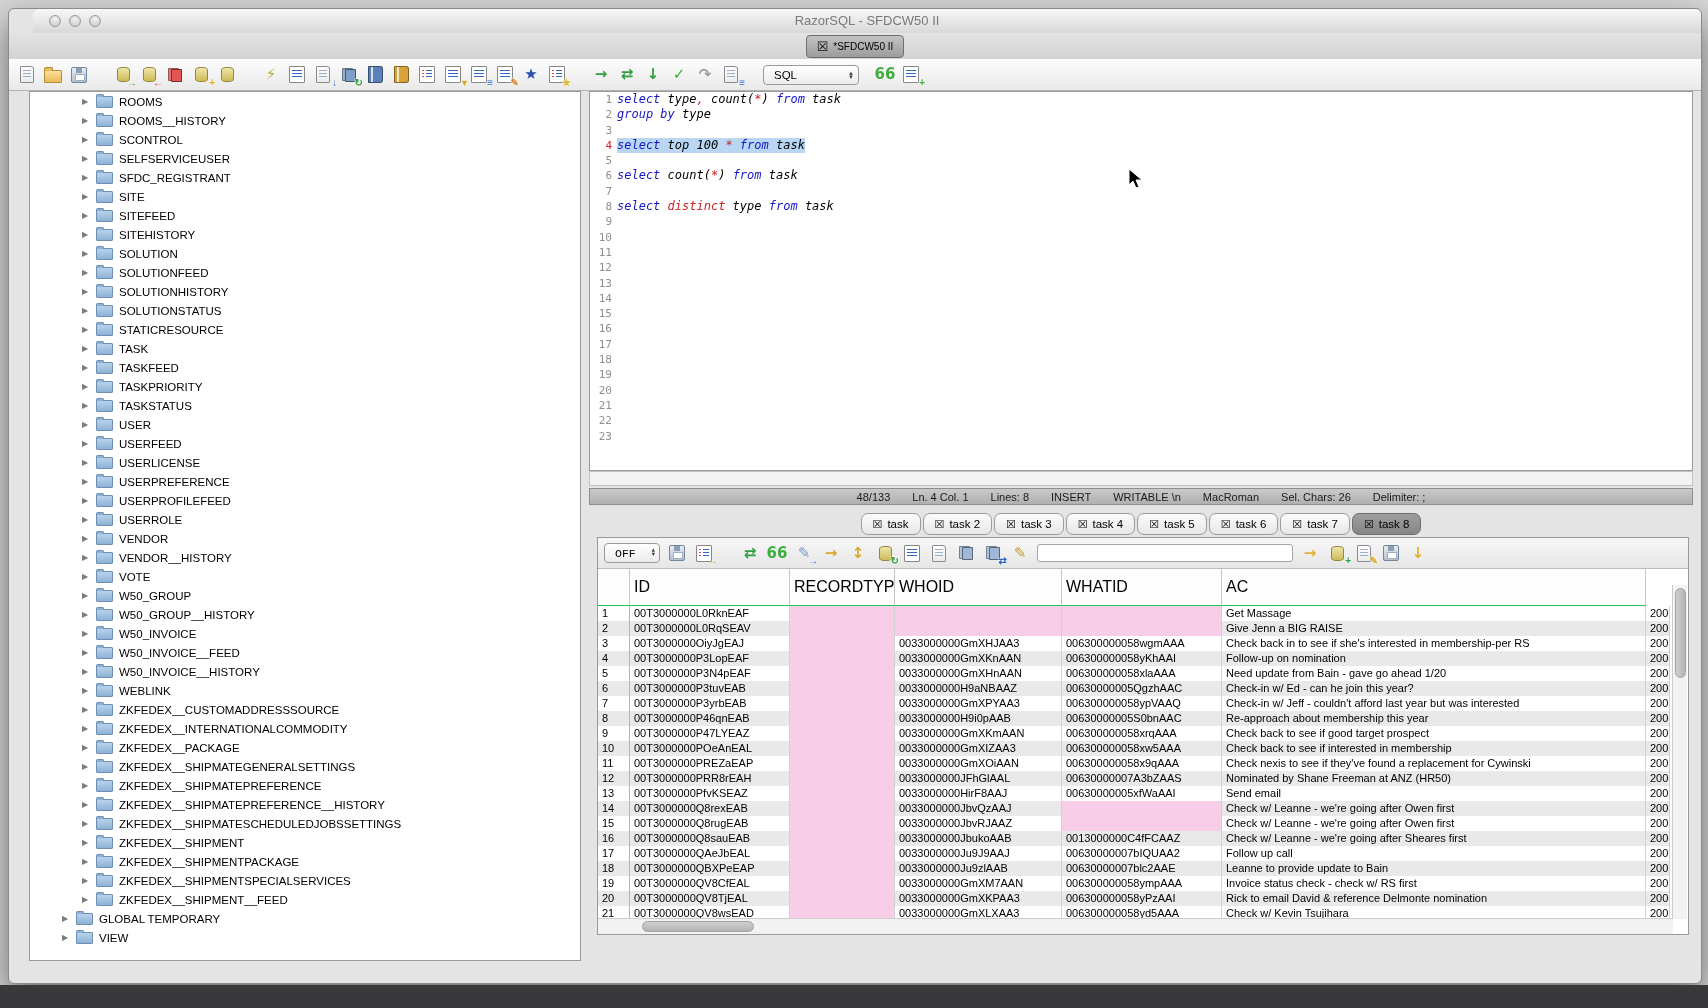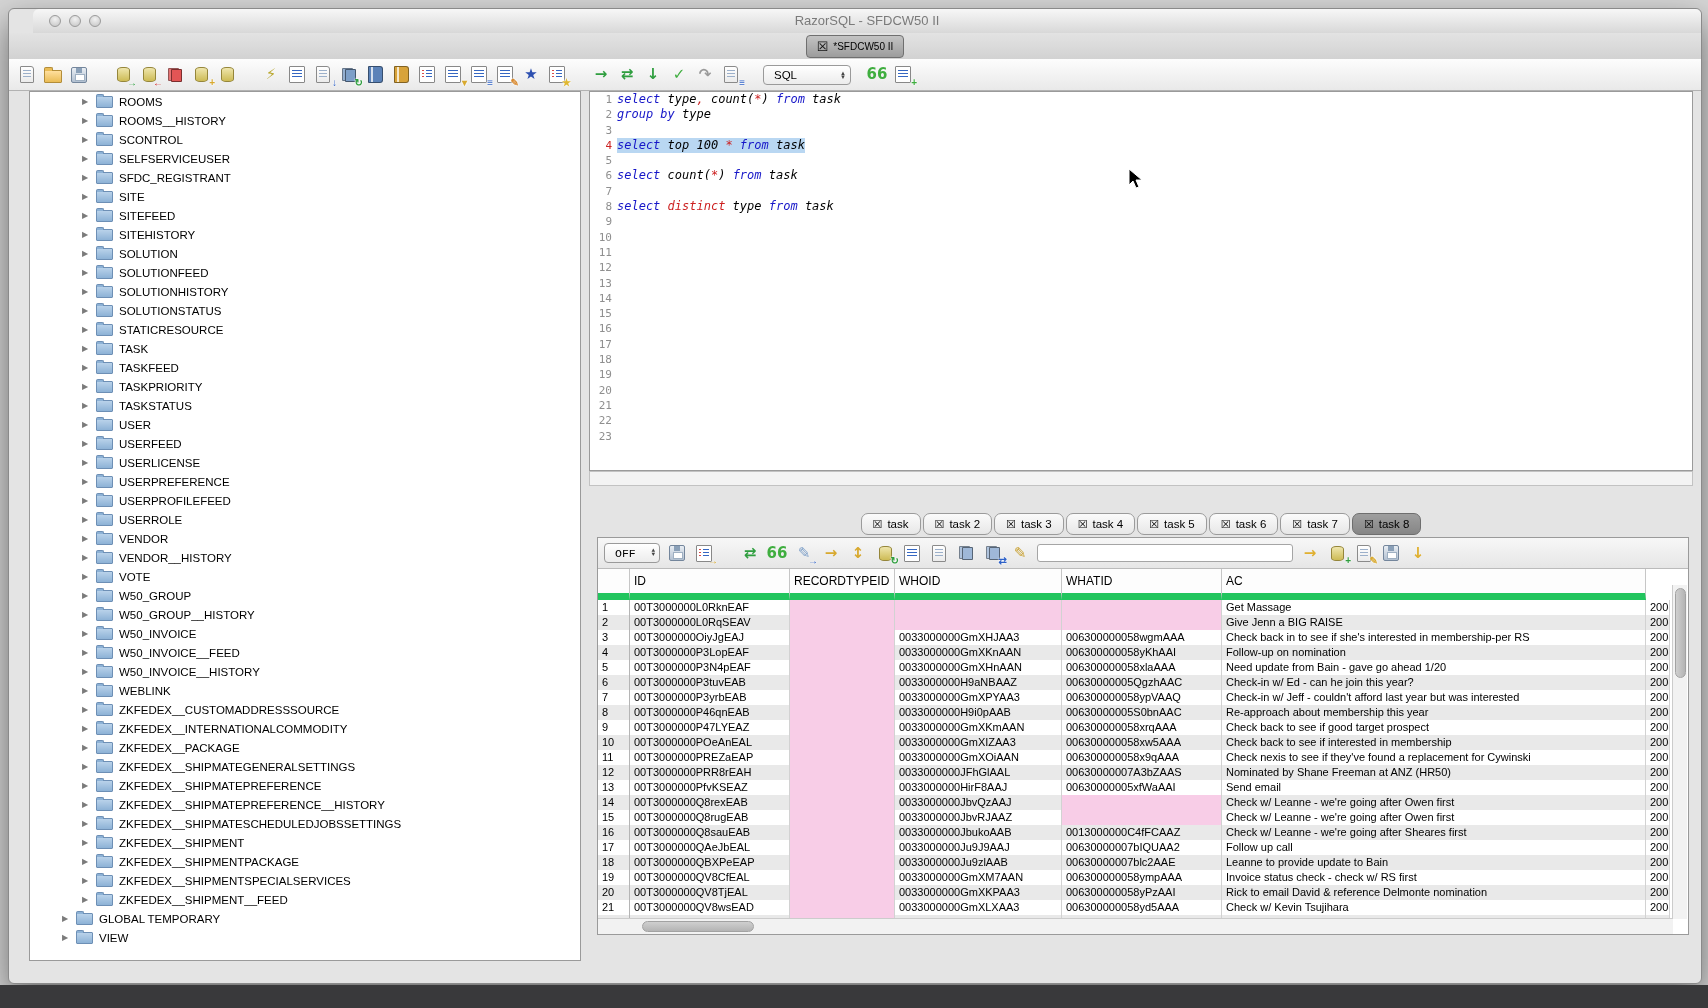--- a/index.html
+++ b/index.html
@@ -38,21 +38,21 @@
   .t-book::before{content:"";position:absolute;left:2px;top:0;bottom:0;width:2px;background:rgba(255,255,255,.75);}
   .t-list{position:relative;width:14px;height:15px;background:#fff;border:1px solid #888;border-radius:1px;}
   .t-list::before{content:"";position:absolute;left:2px;right:2px;top:3px;height:9px;background:repeating-linear-gradient(to bottom,#3567c2 0 1px,transparent 1px 3px);}
   .t-list2{position:relative;width:14px;height:15px;background:#fff;border:1px solid #888;border-radius:1px;}
   .t-list2::before{content:"";position:absolute;left:6px;right:2px;top:3px;height:9px;background:repeating-linear-gradient(to bottom,#3567c2 0 1px,transparent 1px 3px);}
   .t-list2::after{content:"";position:absolute;left:2px;top:3px;width:2px;height:9px;background:repeating-linear-gradient(to bottom,#d84a4a 0 1px,transparent 1px 3px);}
   .selbox{display:flex;align-items:center;background:linear-gradient(#ffffff,#ececec);border:1px solid #9a9a9a;border-radius:4px;height:20px;padding:0 4px 0 10px;box-sizing:border-box;}
   .selbox .val{font-size:11.5px;color:#000;flex:1;}
   .stepper{display:flex;flex-direction:column;line-height:4px;margin-left:8px;}
   .stepper span{font-size:6px;color:#444;}
-  .mode-sel{width:88px;margin-left:16px;margin-right:10px;}
+  .mode-sel{width:96px;margin-left:16px;margin-right:10px;}
   
   .sidebar{position:absolute;left:20px;top:82px;width:552px;height:870px;background:#fff;border:1px solid #9a9a9a;box-sizing:border-box;overflow:hidden;}
   .trow{height:19px;display:flex;align-items:center;font-size:11.5px;color:#000;white-space:nowrap;}
   .trow .tri{width:10px;text-align:center;font-size:8px;color:#7b7b7b;flex:0 0 auto;}
   .tfold{position:relative;width:15px;height:10px;background:linear-gradient(#b9d2ea,#8db2d6);border:1px solid #6d8fb5;border-radius:1px;margin:0 6px 0 6px;flex:0 0 auto;}
   .tfold::before{content:"";position:absolute;top:-3px;left:-1px;width:6px;height:2px;background:#8db2d6;border:1px solid #6d8fb5;border-bottom:none;border-radius:2px 2px 0 0;}
   .lvl2{padding-left:50px;}
   .lvl1{padding-left:30px;}
   
   .editor{position:absolute;left:580px;top:82px;width:1104px;height:380px;background:#fff;border:1px solid #9a9a9a;box-sizing:border-box;overflow:hidden;font-family:"DejaVu Sans Mono",monospace;font-size:12px;}
@@ -69,21 +69,21 @@
   .rtabs{position:absolute;left:580px;top:502px;width:1104px;height:24px;display:flex;justify-content:center;align-items:flex-end;gap:2px;}
   .rtab{display:flex;align-items:center;gap:5px;height:20px;padding:0 11px;border:1px solid #9b9b9b;border-radius:7px;background:linear-gradient(#fbfbfb,#e7e7e7);font-size:11.5px;color:#000;}
   .rtab .x{font-size:11px;line-height:1;}
   .rtab.active{background:linear-gradient(#9e9e9e,#868686);border-color:#6e6e6e;}
   .rpanel{position:absolute;left:588px;top:528px;width:1092px;height:398px;background:#fff;border:1px solid #9a9a9a;box-sizing:border-box;display:flex;flex-direction:column;}
   .rtoolbar{height:30px;flex:0 0 auto;background:linear-gradient(#f7f7f7,#e6e6e6);border-bottom:1px solid #bbb;display:flex;align-items:center;padding:0 6px;gap:7px;}
   .off-sel{width:56px;font-family:Liberation Mono, monospace;}
   .searchbox{width:256px;height:18px;border:1px solid #a5a5a5;border-radius:3px;background:#fff;font-size:11px;padding:0 5px;box-sizing:border-box;outline:none;font-family:"Liberation Sans",sans-serif;}
   .tablewrap{position:relative;flex:1;overflow:hidden;}
   .tgrid{display:grid;grid-template-columns:32px 160px 105px 167px 160px 424px 24px;}
-  .th{background:#fdfdfd;border-bottom:7px solid #22c55e;border-right:1px solid #c6c6c6;font-size:12px;padding:5px 4px;height:14px;line-height:14px;white-space:nowrap;overflow:hidden;}
+  .th{background:#fdfdfd;border-bottom:1px solid #22c55e;border-right:1px solid #c6c6c6;font-size:16px;padding:11px 4px;height:14px;line-height:14px;white-space:nowrap;overflow:hidden;}
   .td{font-size:11px;padding:0 4px;height:15px;line-height:15px;border-right:1px solid #d2d2d2;white-space:nowrap;overflow:hidden;color:#000;}
   .row-even .td{background:#e9e9e9;}
   .row-odd .td{background:#ffffff;}
   .td.rn{border-right:1px solid #b5b5b5;}
   .td.pink{background:#f8cde7 !important;}
   .vscroll{position:absolute;right:1px;top:16px;bottom:15px;width:14px;background:#f2f2f2;border-left:1px solid #ccc;}
   .vthumb{position:absolute;left:2px;top:3px;width:9px;height:88px;background:linear-gradient(90deg,#cfcfcf,#b4b4b4);border:1px solid #a2a2a2;border-radius:6px;}
   .hscroll{position:absolute;left:0;right:15px;bottom:0;height:15px;background:#f2f2f2;border-top:1px solid #ccc;}
   .hthumb{position:absolute;left:44px;top:2px;width:110px;height:9px;background:linear-gradient(#cfcfcf,#b4b4b4);border:1px solid #a2a2a2;border-radius:6px;}
   
@@ -477,20 +477,30 @@
         <div class="eline"><span class="gut">17</span><span class="code"></span></div>
         <div class="eline"><span class="gut">18</span><span class="code"></span></div>
         <div class="eline"><span class="gut">19</span><span class="code"></span></div>
         <div class="eline"><span class="gut">20</span><span class="code"></span></div>
         <div class="eline"><span class="gut">21</span><span class="code"></span></div>
         <div class="eline"><span class="gut">22</span><span class="code"></span></div>
         <div class="eline"><span class="gut">23</span><span class="code"></span></div>
       </div>
   </div>
   <div class="egroove"></div>
+  <div class="estatus" id="estatus">
+      <span>48/133</span>
+      <span>Ln. 4 Col. 1</span>
+      <span>Lines: 8</span>
+      <span>INSERT</span>
+      <span>WRITABLE \n</span>
+      <span>MacRoman</span>
+      <span>Sel. Chars: 26</span>
+      <span>Delimiter: ;</span>
+    </div>
 
   <div class="rtabs" id="rtabs">
       <div class="rtab">
         <span class="x">☒</span>
         <span>task</span>
       </div>
       <div class="rtab">
         <span class="x">☒</span>
         <span>task 2</span>
       </div>

